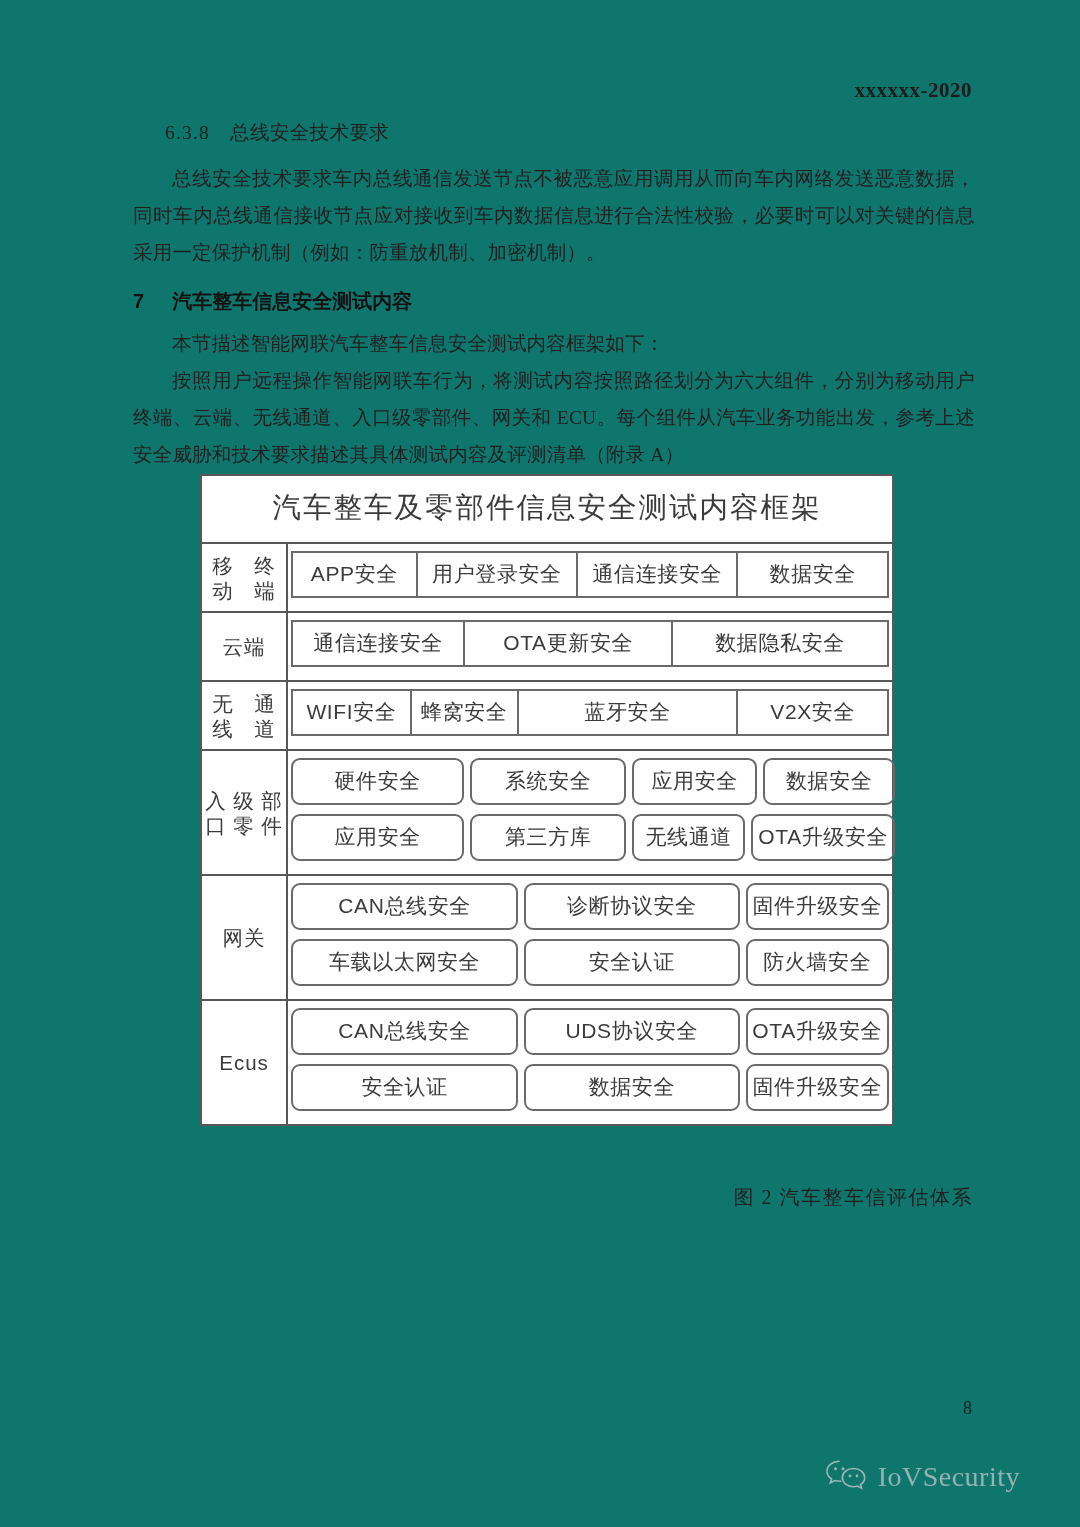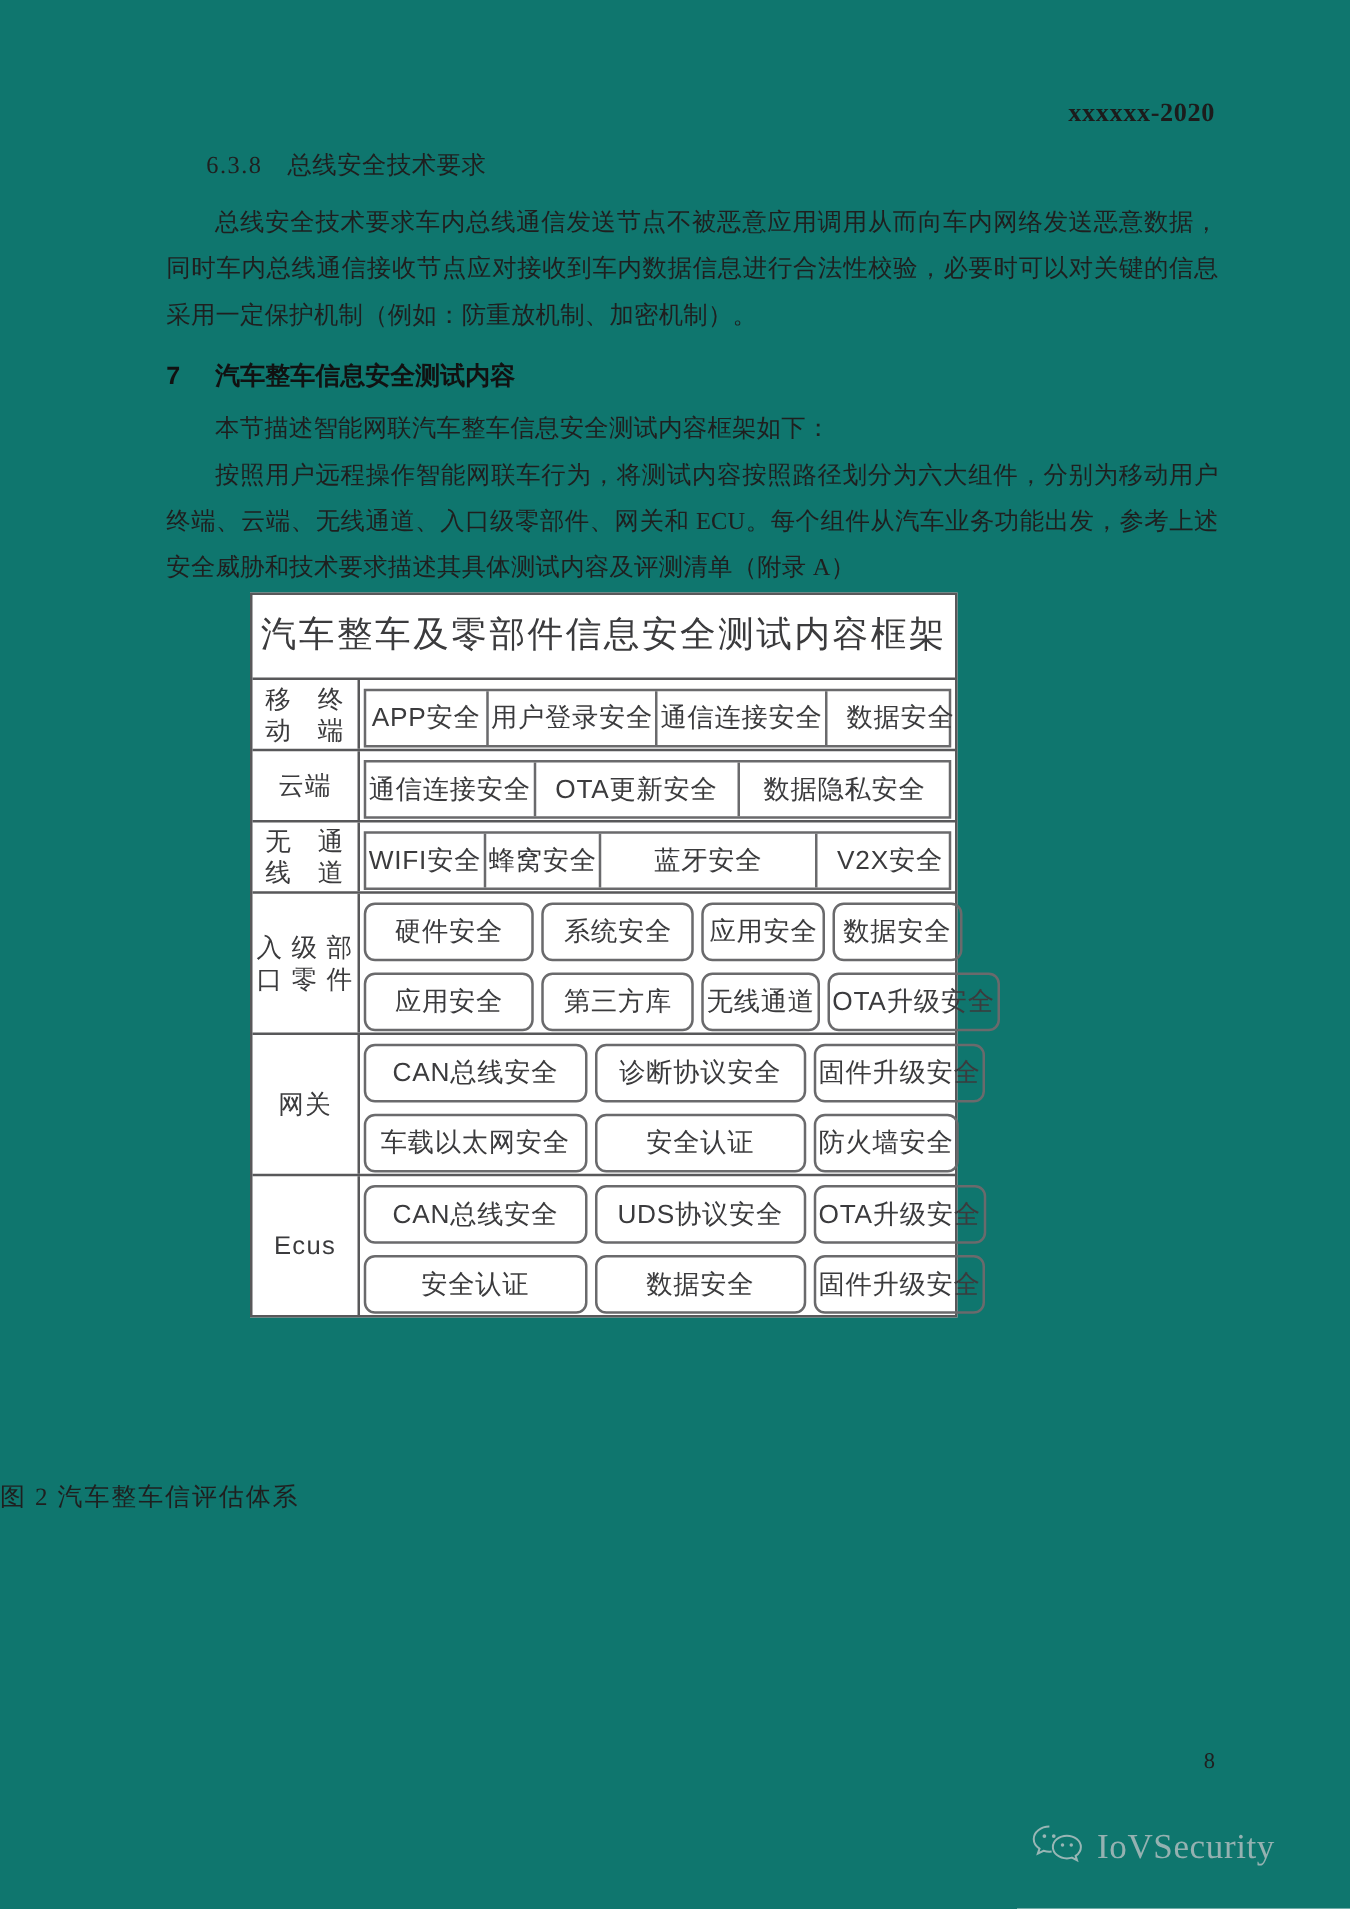--- a/index.html
+++ b/index.html
@@ -73,21 +73,21 @@
     color: #1f1f1f;
     letter-spacing: 0.2px;
   }
   p.tight { margin-top: 0px; }
 
   
   .diagram-wrap {
     position: absolute;
     left: 200px;
     top: 474px;
-    width: 566px;
+    width: 694px;
   }
   .diagram {
     border: 2.5px solid #58585a;
     background: #ffffff;
     box-sizing: border-box;
   }
   .diagram-title {
     text-align: center;
     font-family: "Liberation Sans", "DejaVu Sans", sans-serif;
     font-size: 28.5px;
@@ -119,21 +119,21 @@
     line-height: 25px;
     color: #3b3b3d;
     letter-spacing: 1px;
     box-sizing: border-box;
   }
   .dbody {
     flex: 1;
     display: flex;
     flex-direction: column;
     justify-content: center;
-    padding: 7px 3px 1px 3px;
+    padding: 7px 3px 13px 3px;
     box-sizing: border-box;
   }
 
   
   .strip {
     display: flex;
     box-sizing: border-box;
   }
   .strip + .strip { margin-top: 9px; }
 
@@ -170,21 +170,21 @@
     white-space: nowrap;
     box-sizing: border-box;
   }
 
   
   .caption {
     position: absolute;
     top: 1184px;
     left: 0;
     width: 973px;
-    text-align: left;
+    text-align: right;
     font-size: 20px;
     color: #1f1f1f;
     font-family: "Liberation Serif", "DejaVu Serif", serif;
     letter-spacing: 1.5px;
   }
 
   
   .page-num {
     position: absolute;
     top: 1398px;

